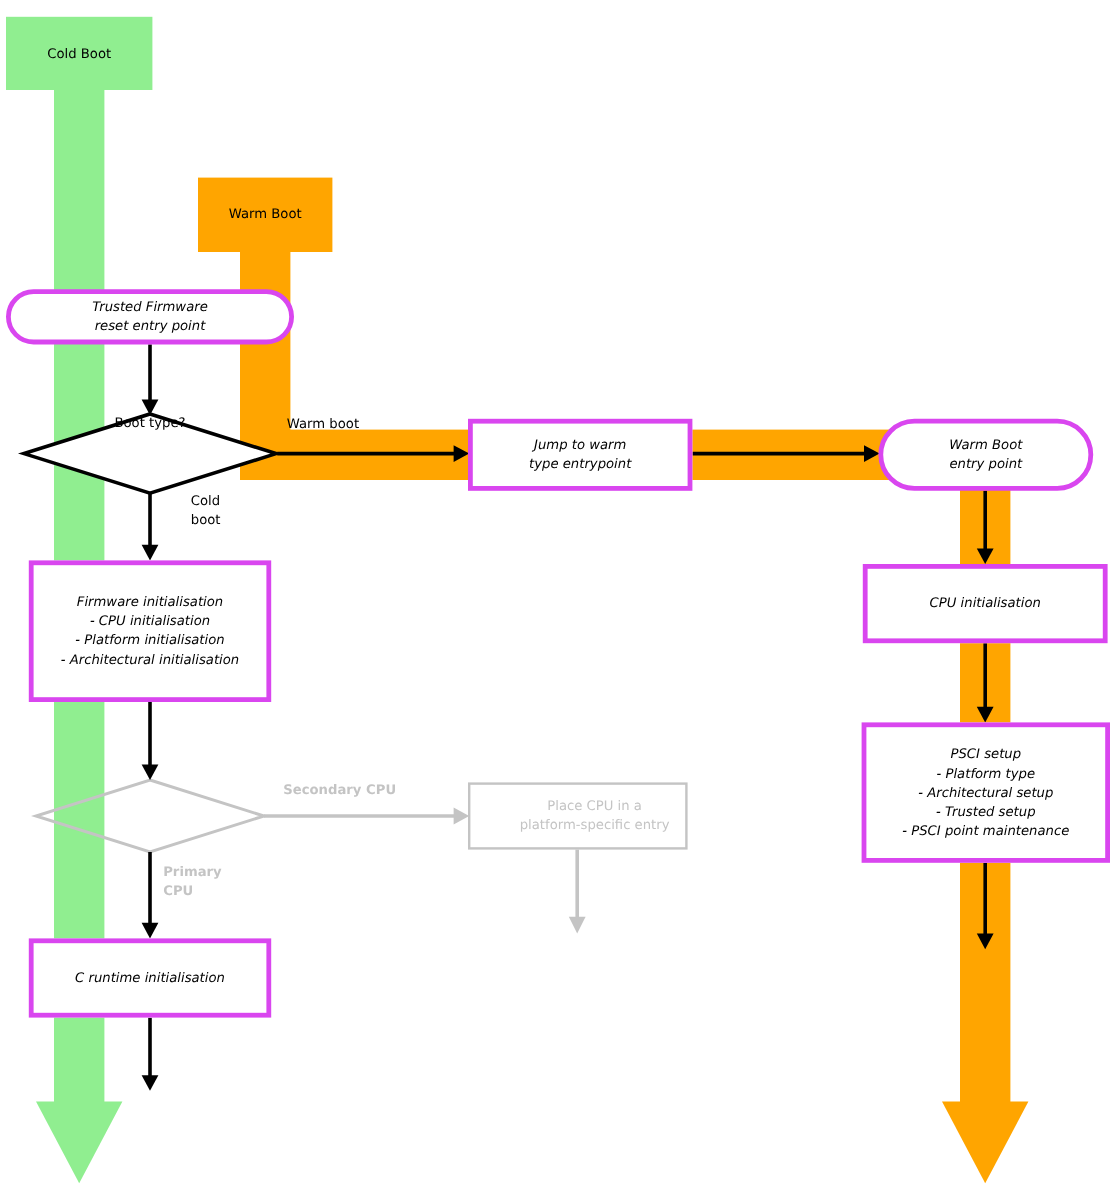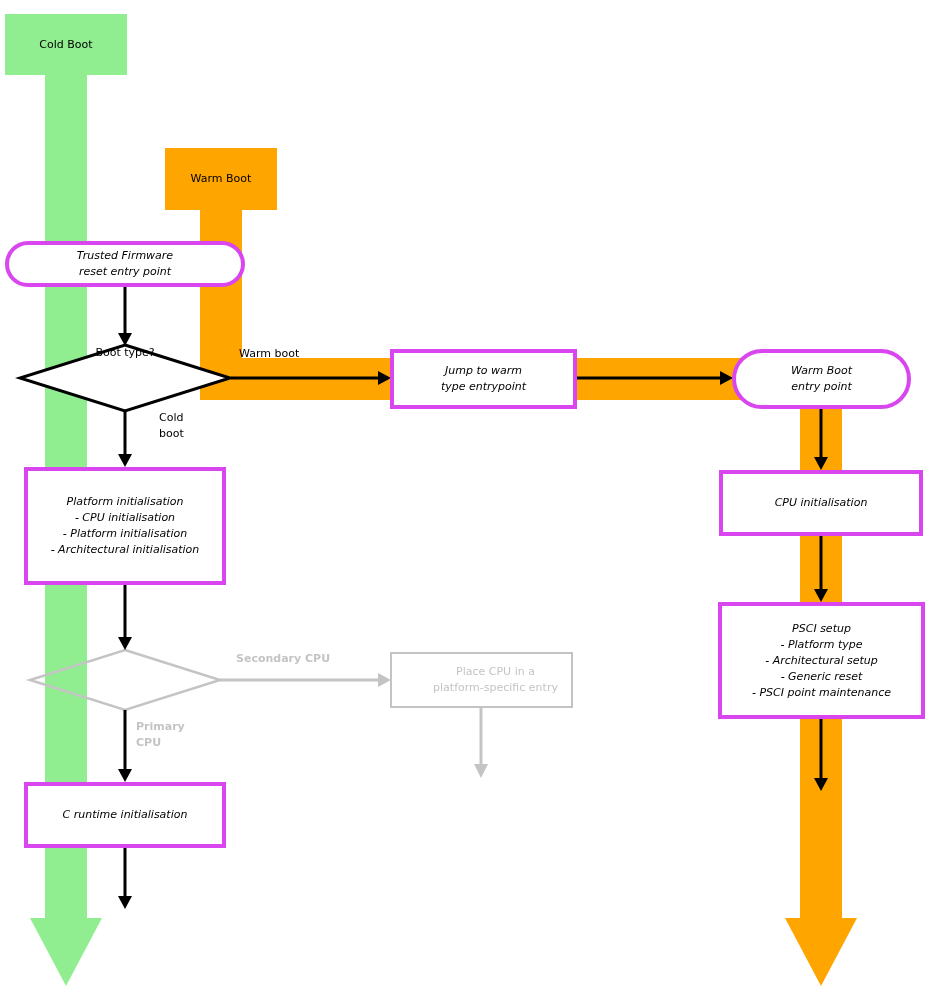--- a/index.html
+++ b/index.html
@@ -115,35 +115,35 @@
     <span class="ln">Jump to warm</span>
     <span class="ln">type entrypoint</span>
   </div>
 
   <div class="node white-box stadium-r" style="left:732px;top:349px;width:179px;height:60px">
     <span class="ln">Warm Boot</span>
     <span class="ln">entry point</span>
   </div>
 
   <div class="node white-box" style="left:24px;top:467px;width:202px;height:118px">
-    <span class="ln">Platform initialisation</span>
+    <span class="ln">Firmware initialisation</span>
     <span class="ln">- CPU initialisation</span>
     <span class="ln">- Platform initialisation</span>
     <span class="ln">- Architectural initialisation</span>
   </div>
 
   <div class="node white-box" style="left:719px;top:470px;width:204px;height:66px">
     <span class="ln">CPU initialisation</span>
   </div>
 
   <div class="node white-box" style="left:718px;top:602px;width:207px;height:117px">
     <span class="ln">PSCI setup</span>
     <span class="ln">- Platform type</span>
     <span class="ln">- Architectural setup</span>
-    <span class="ln">- Generic reset</span>
+    <span class="ln">- Trusted setup</span>
     <span class="ln">- PSCI point maintenance</span>
   </div>
 
 
   <div class="node grey-box" style="left:390px;top:652px;width:183px;height:56px">
     <span class="ln">Place CPU in a</span>
     <span class="ln">platform-specific entry</span>
   </div>
 
   <div class="node white-box" style="left:24px;top:782px;width:202px;height:66px">

